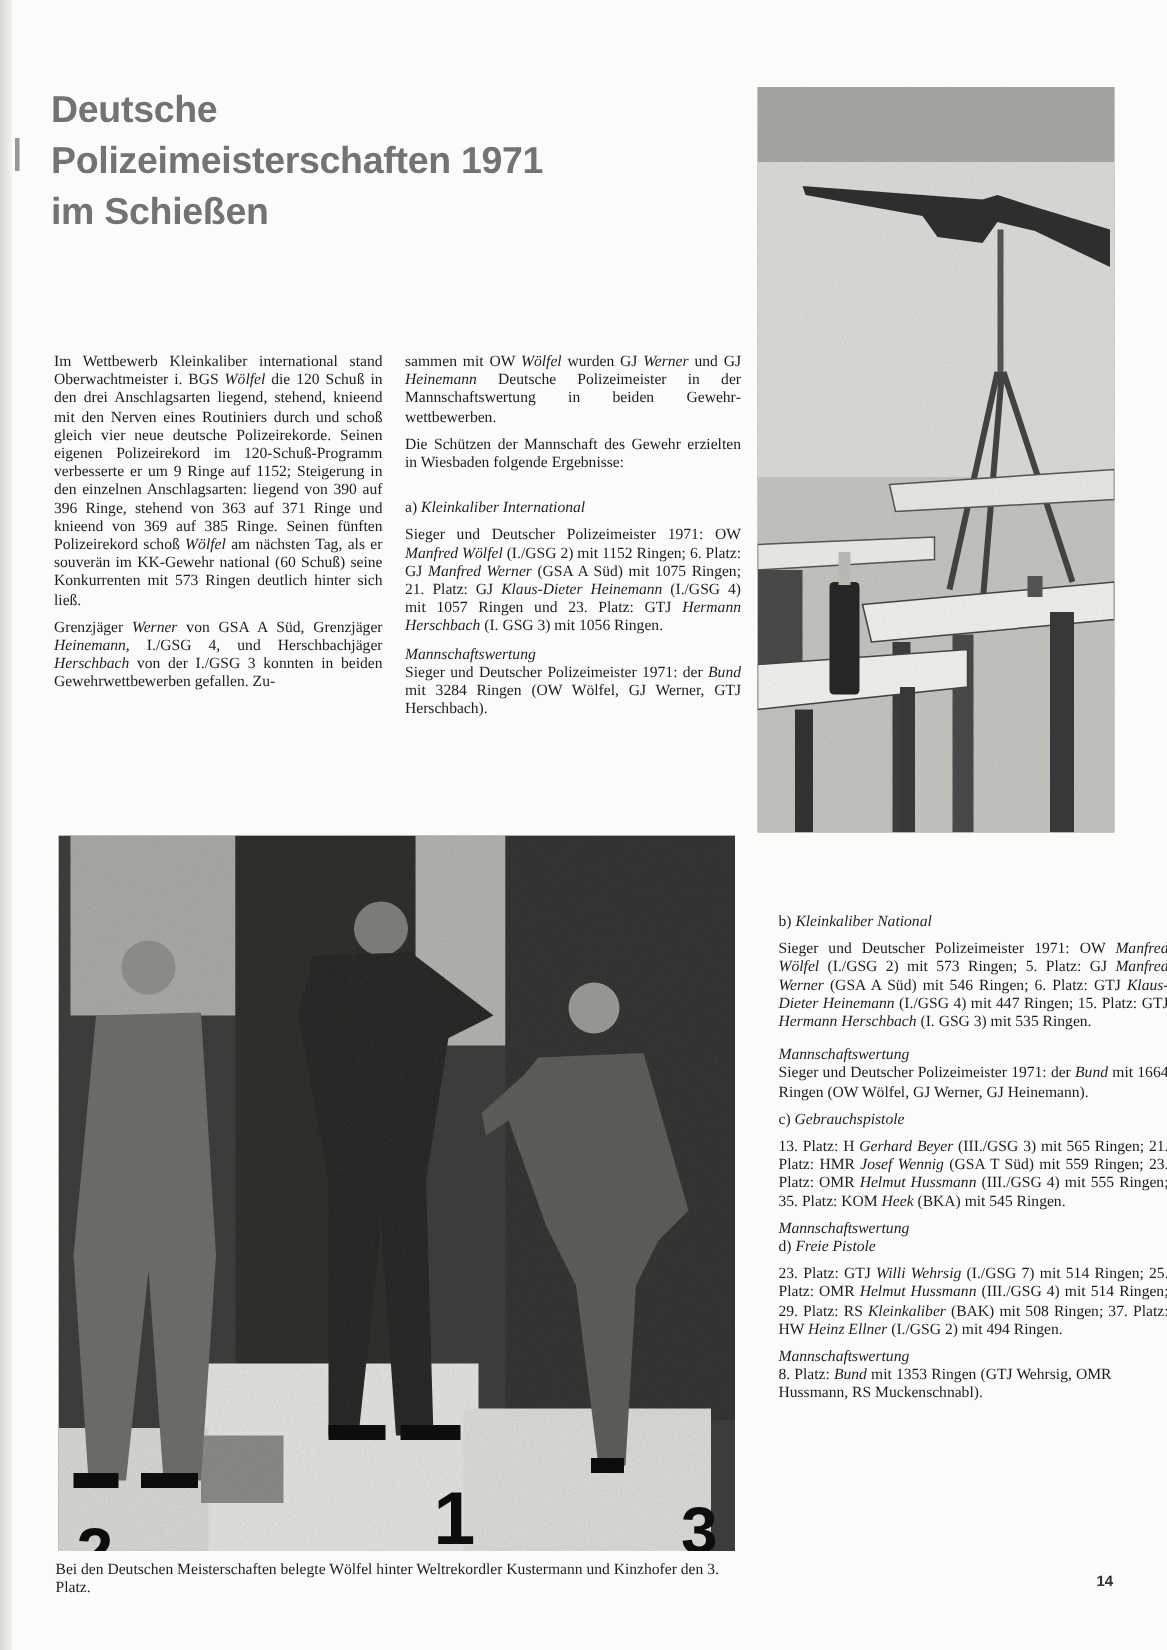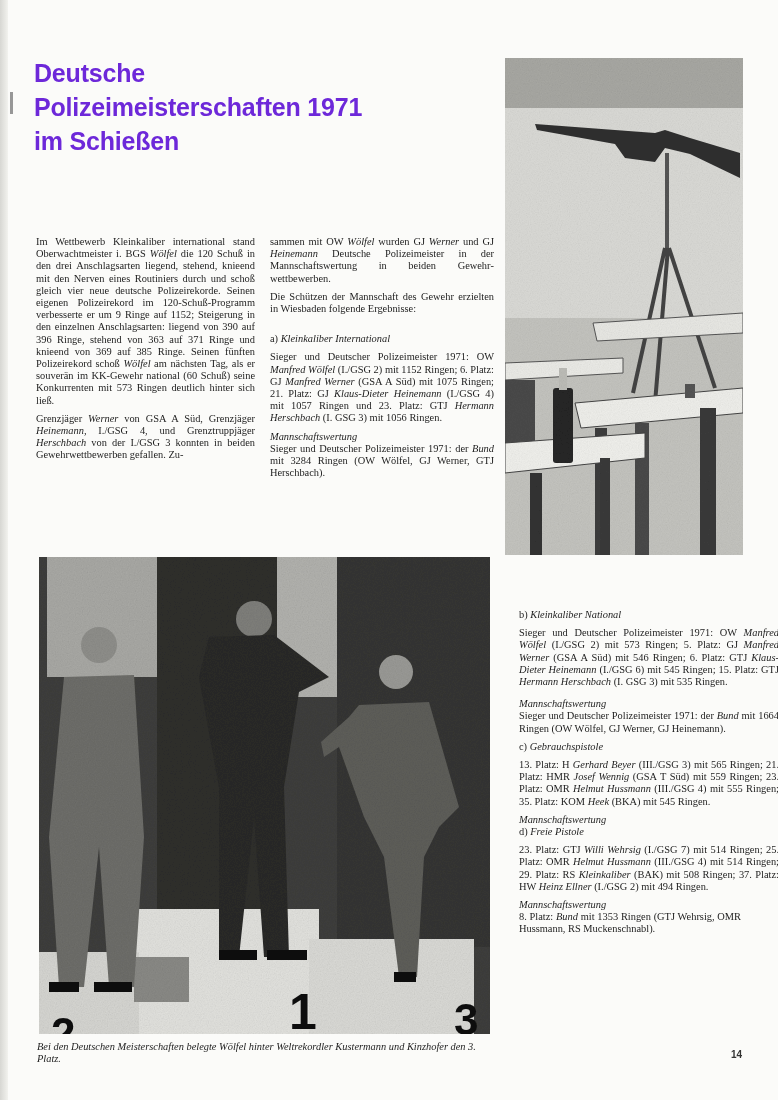--- a/index.html
+++ b/index.html
@@ -10,21 +10,21 @@
       position: absolute; left: 0; top: 0; width: 8px; height: 1100px;
       background: linear-gradient(90deg, #d7d7d3 0%, #f2f2ee 100%);
     }
     .scan-mark {
       position: absolute; left: 10px; top: 92px; width: 3px; height: 22px; background: #555; opacity: .6;
     }
 
     .title {
       position: absolute; left: 34px; top: 56px; width: 420px;
       font-family: "Liberation Sans", "DejaVu Sans", sans-serif;
-      font-weight: bold; font-size: 25px; line-height: 34px; color: #6d28d9;
+      font-weight: bold; font-size: 25px; line-height: 34px; color: #737373;
       letter-spacing: -0.2px;
     }
     .title div { white-space: nowrap; }
 
     .col {
       position: absolute; font-size: 10.4px; line-height: 12.2px; text-align: justify;
       hyphens: manual;
     }
     .col p { margin-bottom: 6px; }
     .col p.tight { margin-bottom: 0; }
@@ -39,21 +39,21 @@
     .sub-label { font-style: italic; }
 
     .photo {
       position: absolute; overflow: hidden; background: #9a9a96;
     }
     .photo-shooting { left: 505px; top: 58px; width: 238px; height: 497px; }
     .photo-podium { left: 39px; top: 557px; width: 451px; height: 477px; }
 
     .caption {
       position: absolute; left: 37px; top: 1041px; width: 458px;
-      font-style: italic; font-size: 10.4px; line-height: 12.2px;
+      font-size: 10.4px; line-height: 12.2px;
     }
     .page-number {
       position: absolute; left: 731px; top: 1049px;
       font-family: "Liberation Sans", "DejaVu Sans", sans-serif;
       font-size: 10px; font-weight: bold; color: #333;
     }
   </style>
 </head>
 <body>
 
@@ -61,21 +61,21 @@
 <div class="scan-mark"></div>
 
 <h1 class="title">
   <div>Deutsche</div>
   <div>Polizeimeisterschaften 1971</div>
   <div>im Schießen</div>
 </h1>
 
 <div class="col col1">
   <p><span>Im Wettbewerb Kleinkaliber international stand Oberwachtmeister i. BGS </span><i>Wölfel</i><span> die 120 Schuß in den drei Anschlagsarten liegend, stehend, knieend mit den Nerven eines Routiniers durch und schoß gleich vier neue deutsche Polizei­rekorde. Seinen eigenen Polizeirekord im 120-Schuß-Programm verbesserte er um 9 Ringe auf 1152; Steigerung in den einzelnen Anschlags­arten: liegend von 390 auf 396 Ringe, stehend von 363 auf 371 Ringe und knieend von 369 auf 385 Ringe. Seinen fünften Polizeirekord schoß </span><i>Wölfel</i><span> am nächsten Tag, als er souverän im KK-Gewehr national (60 Schuß) seine Kon­kurrenten mit 573 Ringen deutlich hinter sich ließ.</span></p>
-  <p class="tight"><span>Grenzjäger </span><i>Werner</i><span> von GSA A Süd, Grenz­jäger </span><i>Heinemann,</i><span> I./GSG 4, und Grenztrupp­jäger </span><i>Herschbach</i><span> von der I./GSG 3 konnten in beiden Gewehrwettbewerben gefallen. Zu-</span></p>
+  <p class="tight"><span>Grenzjäger </span><i>Werner</i><span> von GSA A Süd, Grenz­jäger </span><i>Heinemann,</i><span> I./GSG 4, und Herschbach­jäger </span><i>Herschbach</i><span> von der I./GSG 3 konnten in beiden Gewehrwettbewerben gefallen. Zu-</span></p>
 </div>
 
 <div class="col col2">
   <p><span>sammen mit OW </span><i>Wölfel</i><span> wurden GJ </span><i>Werner</i><span> und GJ </span><i>Heinemann</i><span> Deutsche Polizeimeister in der Mannschaftswertung in beiden Gewehr­wettbewerben.</span></p>
   <p>Die Schützen der Mannschaft des Gewehr er­zielten in Wiesbaden folgende Ergebnisse:</p>
 
   <div class="section-label gap-large"><span class="marker">a)</span> <span>Kleinkaliber International</span></div>
   <p><span>Sieger und Deutscher Polizeimeister 1971: OW </span><i>Manfred Wölfel</i><span> (I./GSG 2) mit 1152 Rin­gen; 6. Platz: GJ </span><i>Manfred Werner</i><span> (GSA A Süd) mit 1075 Ringen; 21. Platz: GJ </span><i>Klaus-Dieter Heinemann</i><span> (I./GSG 4) mit 1057 Ringen und 23. Platz: GTJ </span><i>Hermann Herschbach</i><span> (I. GSG 3) mit 1056 Ringen.</span></p>
   <div class="sub-label">Mannschaftswertung</div>
   <p class="tight"><span>Sieger und Deutscher Polizeimeister 1971: der </span><i>Bund</i><span> mit 3284 Ringen (OW Wölfel, GJ Werner, GTJ Herschbach).</span></p>
@@ -165,21 +165,21 @@
 
       <circle cx="357" cy="115" r="17" fill="#9a9a96"></circle>
       <path d="M320 148 L390 145 L420 250 L400 270 L385 300 L378 420 L360 420 L345 300 L325 260 L300 190 L285 200 L282 185 L310 160 Z" fill="#5e5e5a"></path>
       <rect x="355" y="415" width="22" height="10" fill="#111"></rect>
     </g>
   </svg>
 </div>
 
 <div class="col col3">
   <div class="section-label"><span class="marker">b)</span> <span>Kleinkaliber National</span></div>
-  <p><span>Sieger und Deutscher Polizeimeister 1971: OW </span><i>Manfred Wölfel</i><span> (I./GSG 2) mit 573 Rin­gen; 5. Platz: GJ </span><i>Manfred Werner</i><span> (GSA A Süd) mit 546 Ringen; 6. Platz: GTJ </span><i>Klaus-Dieter Heinemann</i><span> (I./GSG 6) mit 545 Ringen; 15. Platz: GTJ </span><i>Hermann Herschbach</i><span> (I. GSG 3) mit 535 Ringen.</span></p>
+  <p><span>Sieger und Deutscher Polizeimeister 1971: OW </span><i>Manfred Wölfel</i><span> (I./GSG 2) mit 573 Rin­gen; 5. Platz: GJ </span><i>Manfred Werner</i><span> (GSA A Süd) mit 546 Ringen; 6. Platz: GTJ </span><i>Klaus-Dieter Heinemann</i><span> (I./GSG 4) mit 447 Ringen; 15. Platz: GTJ </span><i>Hermann Herschbach</i><span> (I. GSG 3) mit 535 Ringen.</span></p>
   <div class="sub-label" style="margin-top:10px">Mannschaftswertung</div>
   <p><span>Sieger und Deutscher Polizeimeister 1971: der </span><i>Bund</i><span> mit 1664 Ringen (OW Wölfel, GJ Wer­ner, GJ Heinemann).</span></p>
 
   <div class="section-label"><span class="marker">c)</span> <span>Gebrauchspistole</span></div>
   <p><span>13. Platz: H </span><i>Gerhard Beyer</i><span> (III./GSG 3) mit 565 Ringen; 21. Platz: HMR </span><i>Josef Wennig</i><span> (GSA T Süd) mit 559 Ringen; 23. Platz: OMR </span><i>Helmut Hussmann</i><span> (III./GSG 4) mit 555 Rin­gen; 35. Platz: KOM </span><i>Heek</i><span> (BKA) mit 545 Ringen.</span></p>
   <div class="sub-label">Mannschaftswertung</div>
 
   <div class="section-label"><span class="marker">d)</span> <span>Freie Pistole</span></div>
   <p><span>23. Platz: GTJ </span><i>Willi Wehrsig</i><span> (I./GSG 7) mit 514 Ringen; 25. Platz: OMR </span><i>Helmut Huss­mann</i><span> (III./GSG 4) mit 514 Ringen; 29. Platz: RS </span><i>Kleinkaliber</i><span> (BAK) mit 508 Ringen; 37. Platz: HW </span><i>Heinz Ellner</i><span> (I./GSG 2) mit 494 Ringen.</span></p>
   <div class="sub-label">Mannschaftswertung</div>

